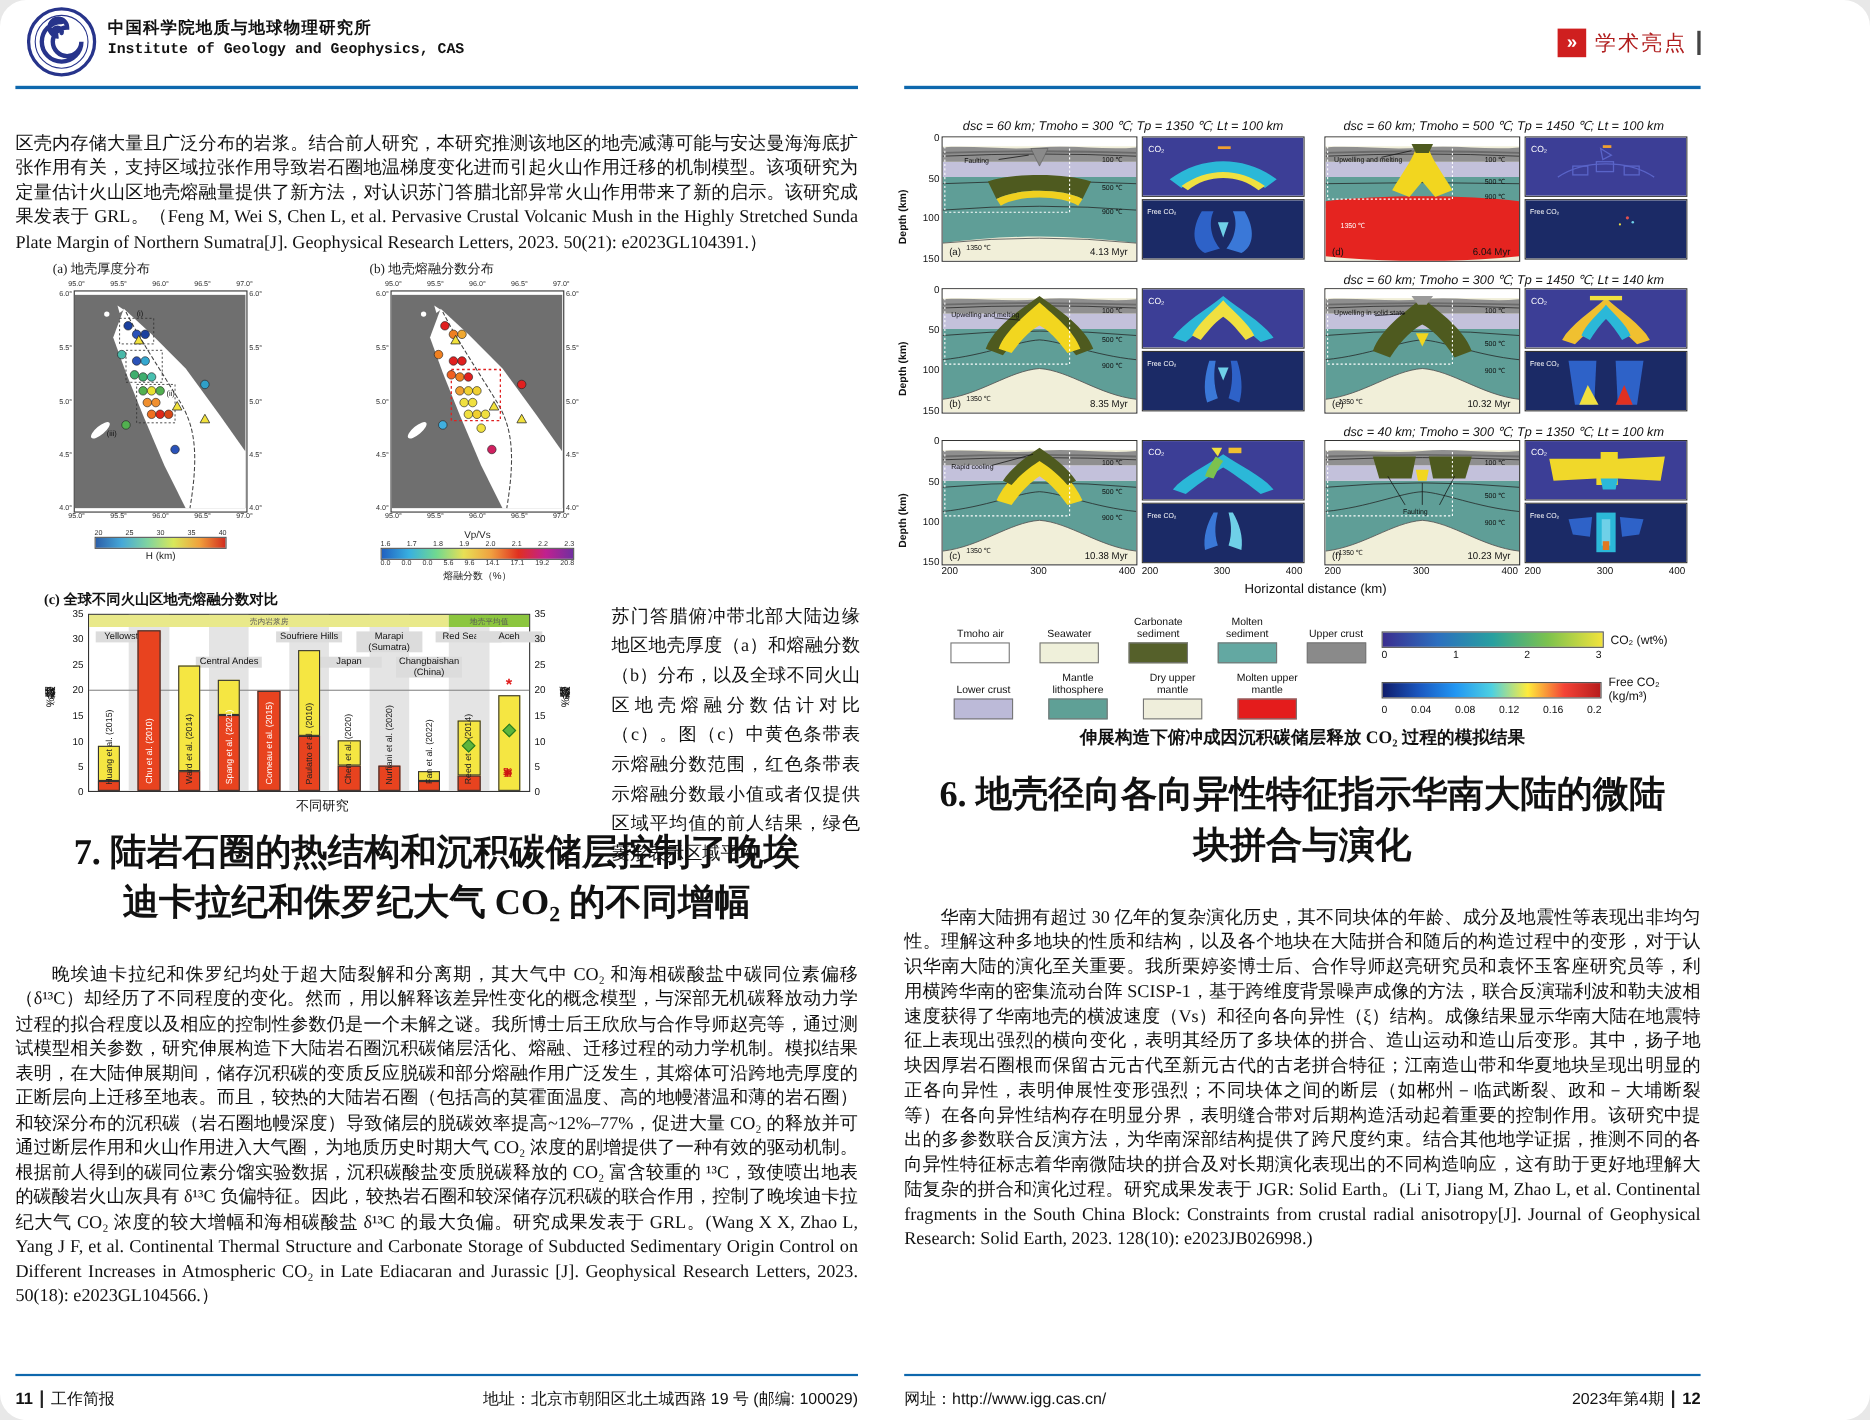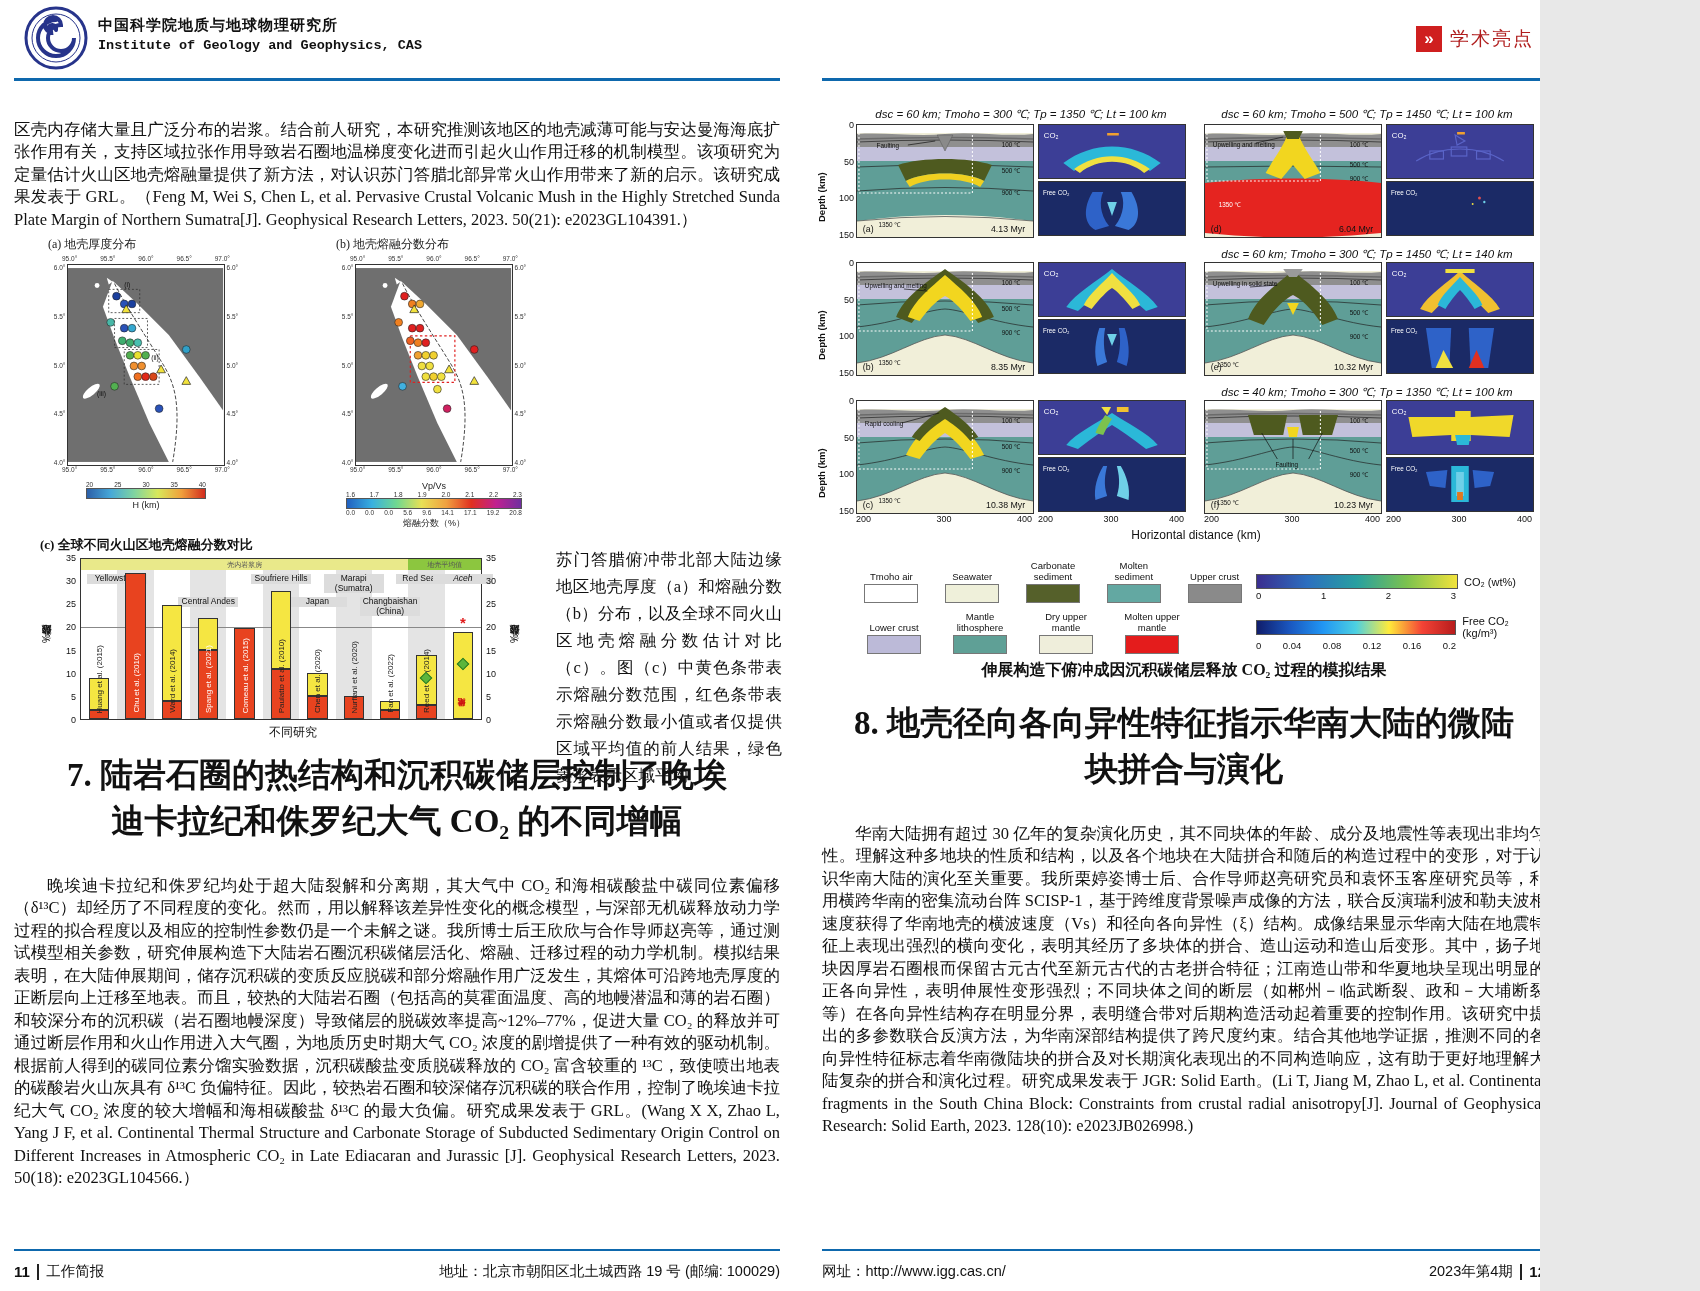--- a/index.html
+++ b/index.html
@@ -1,17 +1,17 @@
 <!DOCTYPE html>
 <html><head>
 <meta charset="utf-8">
 <style>
   html,body{margin:0;padding:0;background:#e8e8e8;}
-  .sheet{position:relative;width:1540px;height:1291px;background:#ffffff;overflow:hidden;
-         font-family:"Liberation Serif","DejaVu Serif",serif;color:#111;}
+  .sheet{position:relative;width:1700px;height:1291px;background:#ffffff;overflow:hidden;
+         font-family:"Liberation Serif","DejaVu Serif",serif;color:#111;border-radius:24px;}
   .page{position:absolute;top:0;height:100%;}
   .page-left{left:14px;width:766px;}
   .page-right{left:822px;width:724px;}
   .rule{position:absolute;top:78px;left:0;right:0;height:3px;background:#0e68ad;}
   
   .org{position:absolute;left:84px;top:16px;font-family:"Liberation Sans",sans-serif;}
   .org-cn{font-size:15px;font-weight:bold;letter-spacing:1px;}
   .org-en{font-size:13.5px;font-weight:bold;margin-top:3px;font-family:Liberation Mono, monospace;}
   .logo{position:absolute;left:10px;top:6px;}
   
@@ -370,21 +370,21 @@
             <div class="bc-band" style="left: 0%; width: 81.8182%; background: rgb(233, 233, 138);">壳内岩浆房</div>
             <div class="bc-band" style="left: 81.8182%; width: 18.1818%; background: rgb(140, 198, 63);">地壳平均值</div>
             <div class="bc-hline" style="bottom: 57.1429%;"></div>
             <div class="bc-group" style="left: 9.09091%; top: 15px;">Yellowstone</div>
             <div class="bc-group" style="left: 31.8182%; top: 38px;">Central Andes</div>
             <div class="bc-group" style="left: 50%; top: 15px;">Soufriere Hills</div>
             <div class="bc-group" style="left: 59.0909%; top: 38px;">Japan</div>
             <div class="bc-group" style="left: 68.1818%; top: 15px;">Marapi (Sumatra)</div>
             <div class="bc-group" style="left: 77.2727%; top: 38px; text-align: center;">Changbaishan (China)</div>
             <div class="bc-group" style="left: 86.3636%; top: 15px;">Red Sea Rift</div>
-            <div class="bc-group" style="left: 95.4545%; top: 15px; font-style: italic;">Aceh</div>
+            <div class="bc-group" style="left: 95.4545%; top: 15px;">Aceh</div>
             <div style="position: absolute; left: 0%; width: 9.09091%; top: 0px; bottom: 0px;">
               <div class="bc-barred" style="left: 22%; width: 56%; bottom: 0px; height: 5.71429%;"></div>
               <div class="bc-baryel" style="left: 22%; width: 56%; bottom: 5.71429%; height: 20%;"></div>
               <div class="bc-vlab" style="color: rgb(34, 34, 34);">Huang et al. (2015)</div>
             </div>
             <div style="position: absolute; left: 9.09091%; width: 9.09091%; top: 0px; bottom: 0px;">
               <div class="bc-barred" style="left: 22%; width: 56%; bottom: 0px; height: 91.4286%;"></div>
               <div class="bc-vlab" style="color: rgb(255, 255, 255);">Chu et al. (2010)</div>
             </div>
             <div style="position: absolute; left: 18.1818%; width: 9.09091%; top: 0px; bottom: 0px;">
@@ -796,21 +796,21 @@
               <span>0.12</span>
               <span>0.16</span>
               <span>0.2</span>
             </div>
         </div>
       </div>
 
       <div class="sim-caption">伸展构造下俯冲成因沉积碳储层释放 CO₂ 过程的模拟结果</div>
     </div>
 
-    <div class="h2line" style="top:700px">8. 地壳径向各向异性特征指示华南大陆的微陆</div>
+    <div class="h2line" style="top:700px">6. 地壳径向各向异性特征指示华南大陆的微陆</div>
     <div class="h2line" style="top:746px">块拼合与演化</div>
 
     <p class="para body-ind" style="top:806px;left:0;right:0;">华南大陆拥有超过 30 亿年的复杂演化历史，其不同块体的年龄、成分及地震性等表现出非均匀性。理解这种多地块的性质和结构，以及各个地块在大陆拼合和随后的构造过程中的变形，对于认识华南大陆的演化至关重要。我所栗婷姿博士后、合作导师赵亮研究员和袁怀玉客座研究员等，利用横跨华南的密集流动台阵 SCISP-1，基于跨维度背景噪声成像的方法，联合反演瑞利波和勒夫波相速度获得了华南地壳的横波速度（Vs）和径向各向异性（ξ）结构。成像结果显示华南大陆在地震特征上表现出强烈的横向变化，表明其经历了多块体的拼合、造山运动和造山后变形。其中，扬子地块因厚岩石圈根而保留古元古代至新元古代的古老拼合特征；江南造山带和华夏地块呈现出明显的正各向异性，表明伸展性变形强烈；不同块体之间的断层（如郴州－临武断裂、政和－大埔断裂等）在各向异性结构存在明显分界，表明缝合带对后期构造活动起着重要的控制作用。该研究中提出的多参数联合反演方法，为华南深部结构提供了跨尺度约束。结合其他地学证据，推测不同的各向异性特征标志着华南微陆块的拼合及对长期演化表现出的不同构造响应，这有助于更好地理解大陆复杂的拼合和演化过程。研究成果发表于 JGR: Solid Earth。(Li T, Jiang M, Zhao L, et al. Continental fragments in the South China Block: Constraints from crustal radial anisotropy[J]. Journal of Geophysical Research: Solid Earth, 2023. 128(10): e2023JB026998.)</p>
 
     <div class="foot-rule"></div>
     <div class="foot">
       <span>网址：http://www.igg.cas.cn/</span>
       <span class="grp">
         <span>2023年第4期</span>
         <span class="div"></span>

